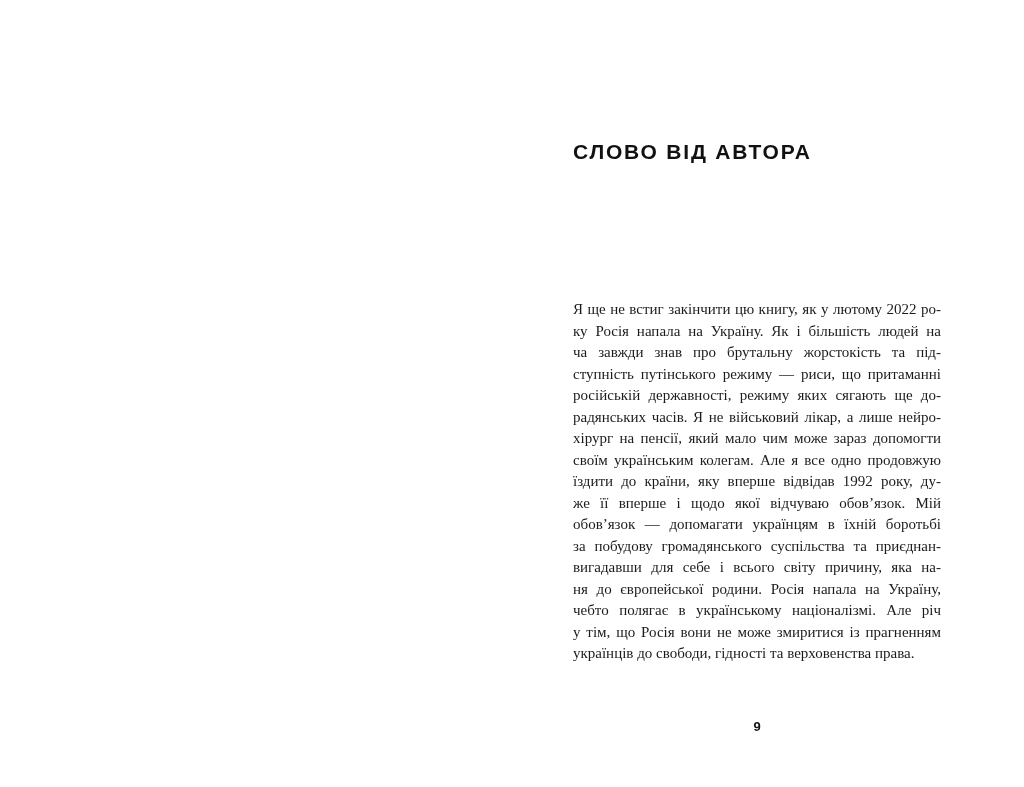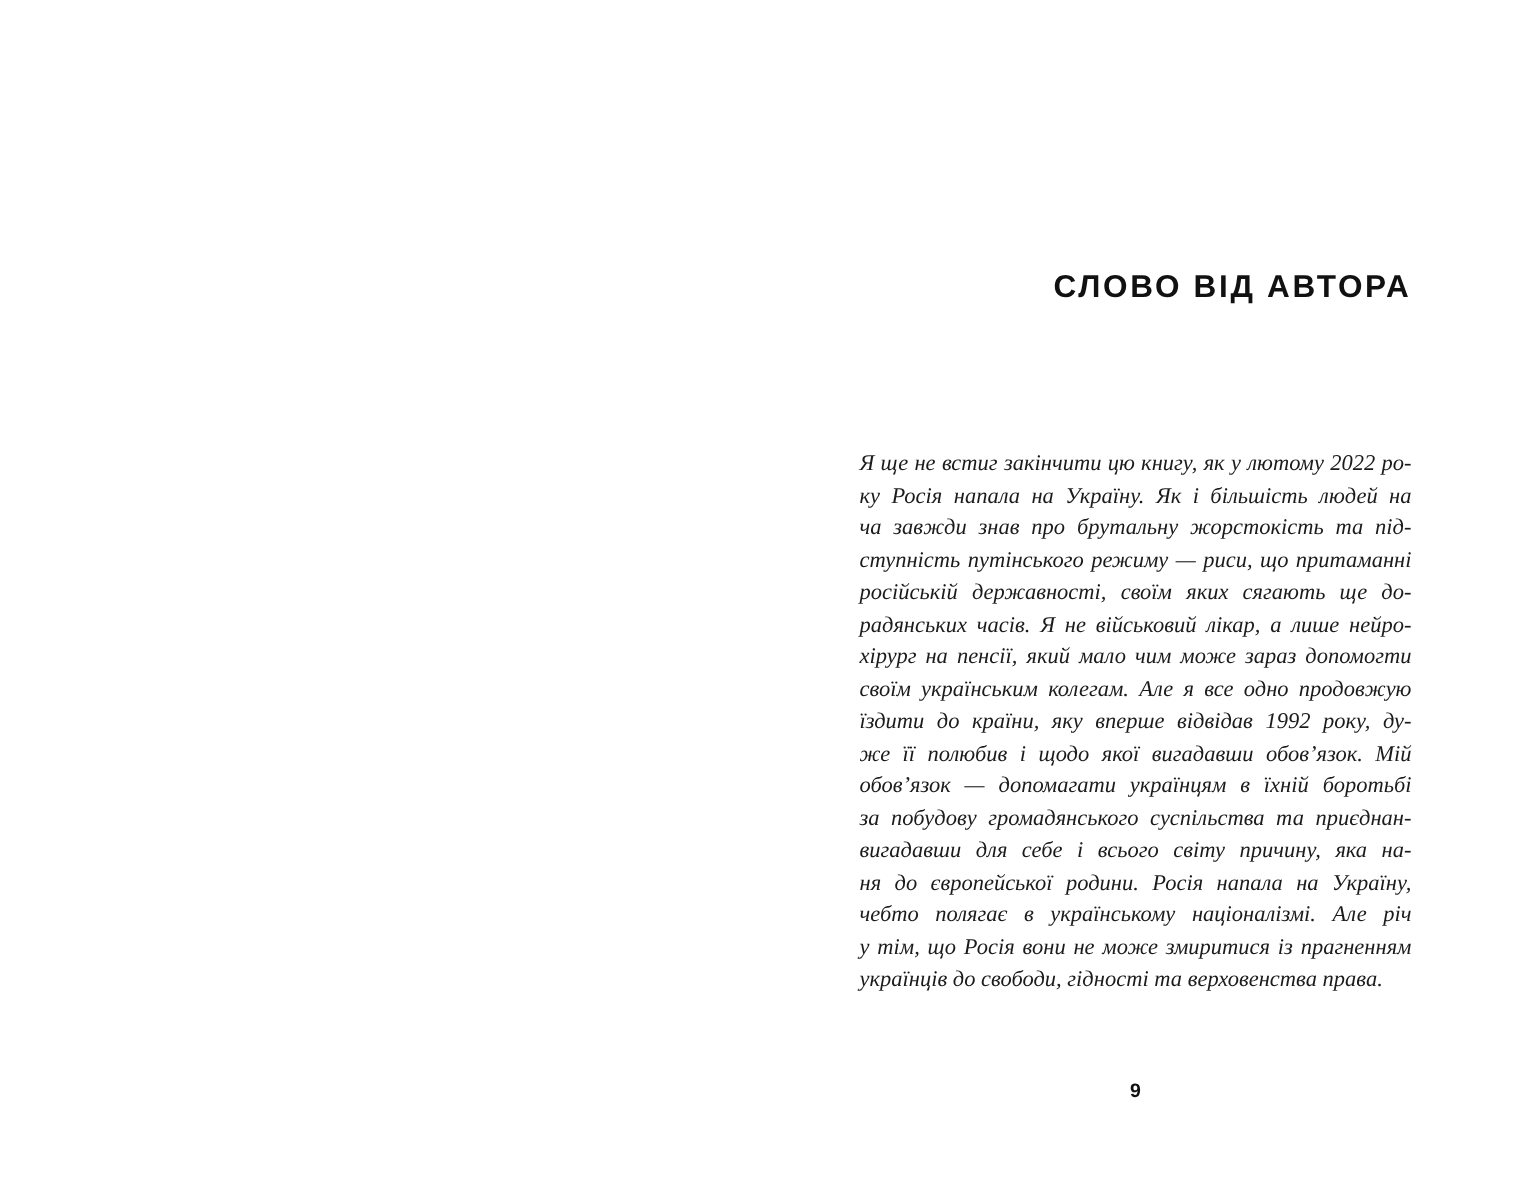--- a/index.html
+++ b/index.html
@@ -12,38 +12,36 @@
     font-family: "Liberation Serif", serif;
     color: #1b1b1b;
     overflow: hidden;
     margin: 0 auto;
   }
   .title {
     position: absolute;
     top: 140px;
     left: 573px;
     width: 368px;
-    text-align: right;
+    text-align: left;
     font-family: "Liberation Sans", sans-serif;
     font-weight: 700;
     font-size: 21px;
     letter-spacing: 1.8px;
     color: #111111;
     white-space: nowrap;
-    margin-top: 40px;
   }
   .text-column {
     position: absolute;
     top: 299px;
     left: 573px;
     width: 368px;
     font-size: 15px;
     line-height: 21.5px;
     color: #1b1b1b;
-    font-style: italic;
   }
   .line {
     text-align: justify;
     text-align-last: justify;
     -moz-text-align-last: justify;
   }
   .line.last {
     text-align: justify;
     text-align-last: left;
     -moz-text-align-last: left;
@@ -65,26 +63,26 @@
 
 <div class="page">
 
   <h1 class="title">СЛОВО ВІД АВТОРА</h1>
 
   <div class="text-column">
     <div class="line">Я ще не встиг закінчити цю книгу, як у лютому 2022 ро-</div>
     <div class="line">ку Росія напала на Україну. Як і більшість людей на</div>
     <div class="line">ча завжди знав про брутальну жорстокість та під-</div>
     <div class="line">ступність путінського режиму — риси, що притаманні</div>
-    <div class="line">російській державності, своїм яких сягають ще до-</div>
+    <div class="line">російській державності, режиму яких сягають ще до-</div>
     <div class="line">радянських часів. Я не військовий лікар, а лише нейро-</div>
     <div class="line">хірург на пенсії, який мало чим може зараз допомогти</div>
     <div class="line">своїм українським колегам. Але я все одно продовжую</div>
     <div class="line">їздити до країни, яку вперше відвідав 1992 року, ду-</div>
-    <div class="line">же її полюбив і щодо якої вигадавши обов’язок. Мій</div>
+    <div class="line">же її вперше і щодо якої відчуваю обов’язок. Мій</div>
     <div class="line">обов’язок — допомагати українцям в їхній боротьбі</div>
     <div class="line">за побудову громадянського суспільства та приєднан-</div>
     <div class="line">вигадавши для себе і всього світу причину, яка на-</div>
     <div class="line">ня до європейської родини. Росія напала на Україну,</div>
     <div class="line">чебто полягає в українському націоналізмі. Але річ</div>
     <div class="line">у тім, що Росія вони не може змиритися із прагненням</div>
     <div class="line last">українців до свободи, гідності та верховенства права.</div>
   </div>
 
   <div class="page-number">9</div>

